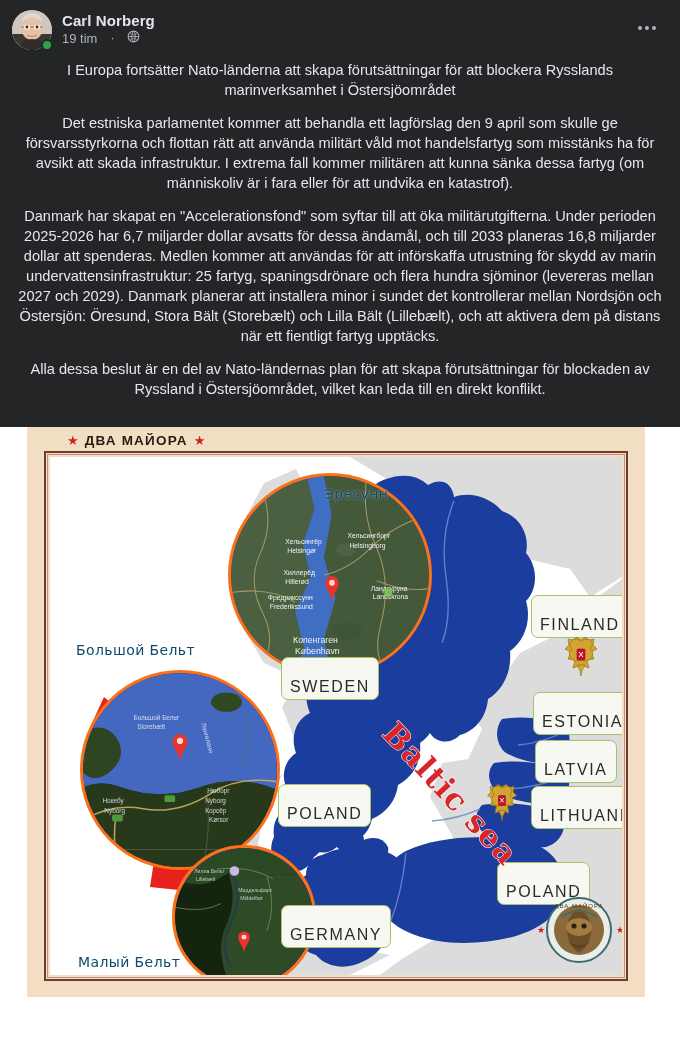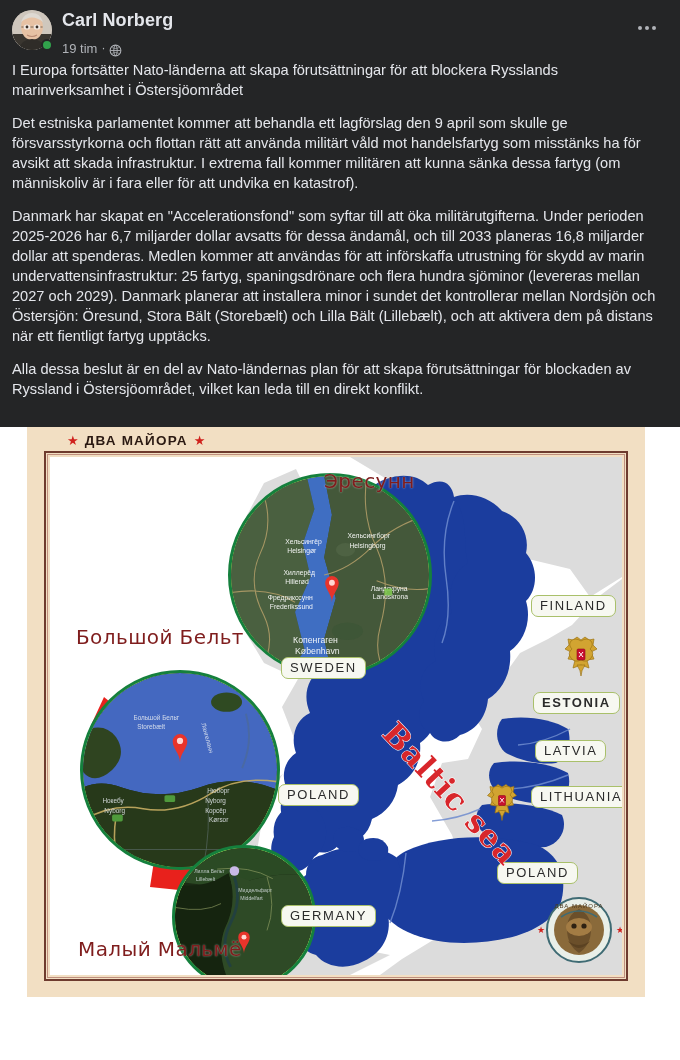--- a/index.html
+++ b/index.html
@@ -40,33 +40,33 @@
     position: absolute;
     right: -1px; bottom: -1px;
     width: 12px; height: 12px;
     border-radius: 50%;
     background: #31a24c;
     border: 2px solid #242526;
   }
   .header-meta { display: flex; flex-direction: column; justify-content: center; padding-top: 1px;}
   .author-name {
     color: #e4e6eb;
-    font-size: 18px;
+    font-size: 15px;
     font-weight: bold;
     line-height: 19px;
     letter-spacing: 0.1px;
   }
   .sub-line {
     display: flex;
-    align-items: flex-end;
-    gap: 4px;
+    align-items: flex-start;
+    gap: 13px;
     color: #b0b3b8;
     font-size: 13px;
     line-height: 17px;
-    margin-top: 10px;
+    margin-top: 0;
   }
   .dot-sep { color:#b0b3b8; font-size: 12px; }
   .globe-icon svg { display:block; }
   .more-btn {
     position: absolute;
     right: 16px; top: 16px;
     width: 34px; height: 24px;
     display: flex; align-items: center; justify-content: center;
     gap: 3px;
     cursor: pointer;
@@ -75,21 +75,21 @@
     width: 4px; height: 4px; border-radius: 50%;
     background: #b0b3b8; display:block;
   }
   
   .post-body {
     padding: 2px 12px 14px 12px;
     color: #e4e6eb;
     font-size: 14.6px;
     line-height: 20px;
   }
-  .post-body p { margin-bottom: 13px; }
+  .post-body p { margin-bottom: 13px; text-align: center; }
   .post-body p:last-child { margin-bottom: 14px; }
   
   .post-image {
     width: 680px;
     height: 573px;
     background: #ffffff;
     position: relative;
     overflow: hidden;
   }
   .frame-outer {
@@ -127,55 +127,56 @@
     font-weight: bold;
     letter-spacing: 1.2px;
   }
   
   .map-canvas { position:absolute; inset:0; }
   .map-canvas svg { display:block; width:100%; height:100%; }
   
   .inset {
     position: absolute;
     border-radius: 50%;
-    border: 3px solid #15803d;
+    border: 3px solid #f97316;
     overflow: hidden;
-    background: #bef264;
+    background: #d946ef;
   }
   .inset svg { display:block; width:100%; height:100%; }
   #inset-oresund { left: 178px; top: 16px; width: 204px; height: 204px; }
   #inset-storebaelt { left: 30px; top: 213px; width: 200px; height: 200px; }
   #inset-lillebaelt { left: 122px; top: 388px; width: 144px; height: 144px; }
   .ru-label {
     position: absolute;
-    color: #7f1d1d;
+    color: #0c4a6e;
     font-family: "DejaVu Sans", sans-serif;
-    font-size: 20px;
+    font-size: 14px;
     letter-spacing: 0.4px;
     z-index: 5;
     text-shadow: 0 0 2px rgba(255,255,255,.6);
+    margin-top: 17px;
   }
   #lbl-eresunn { left: 274px; top: 12px; }
   #lbl-bolshoy { left: 26px; top: 168px; }
   #lbl-malyy   { left: 28px; top: 480px; }
   .country-tag {
     position: absolute;
     background: #f7f8f1;
     border: 1.5px solid #a9c06a;
     border-radius: 7px;
-    padding: 2px 8px 3px 8px;
+    padding: 20px 8px 3px 8px;
     color: #2b2b2b;
-    font-size: 13px;
+    font-size: 16px;
     letter-spacing: 1.6px;
     font-family: "Liberation Sans", sans-serif;
     z-index: 5;
     white-space: nowrap;
   }
   #tag-finland   { left: 481px; top: 138px; }
-  #tag-estonia   { left: 483px; top: 235px; font-weight: bold; }
+  #tag-estonia   { left: 483px; top: 235px; }
   #tag-latvia    { left: 485px; top: 283px; }
   #tag-lithuania { left: 481px; top: 329px; }
   #tag-poland    { left: 447px; top: 405px; }
   #tag-sweden    { left: 231px; top: 200px; text-align: right; }
   #tag-denmark   { left: 228px; top: 327px; }
   #tag-germany   { left: 231px; top: 448px; }
   .sea-label {
     position: absolute;
     left: 352px; top: 258px;
     transform: rotate(47deg);
@@ -538,21 +539,21 @@
               <g>
                 <path d="M72 110 c0 -7 -6 -11 -6 -17 a6 6 0 0 1 12 0 c0 6 -6 10 -6 17Z" fill="#e8342b"></path>
                 <circle cx="72" cy="93" r="2.6" fill="#ffd7d3"></circle>
               </g>
             </g>
           </svg>
         </div>
 
         <div class="ru-label" id="lbl-eresunn">Эресунн</div>
         <div class="ru-label" id="lbl-bolshoy">Большой Бельт</div>
-        <div class="ru-label" id="lbl-malyy">Малый Мальмё</div>
+        <div class="ru-label" id="lbl-malyy">Малый Бельт</div>
 
         <div class="watermark">
           <svg viewBox="0 0 66 66" aria-hidden="true">
             <circle cx="33" cy="33" r="32" fill="#e9efe8" stroke="#3f6b74" stroke-width="2"></circle>
             <circle cx="33" cy="33" r="25" fill="#8a6a3a"></circle>
             <path d="M33 12 q12 6 12 20 q0 16 -12 24 q-12 -8 -12 -24 q0 -14 12 -20Z" fill="#6b4f2a"></path>
             <ellipse cx="33" cy="30" rx="13" ry="9" fill="#a37c44"></ellipse>
             <path d="M22 44 q11 8 22 0 q-11 14 -22 0Z" fill="#5b4222"></path>
             <circle cx="28" cy="29" r="2.6" fill="#2e2112"></circle>
             <circle cx="38" cy="29" r="2.6" fill="#2e2112"></circle>

